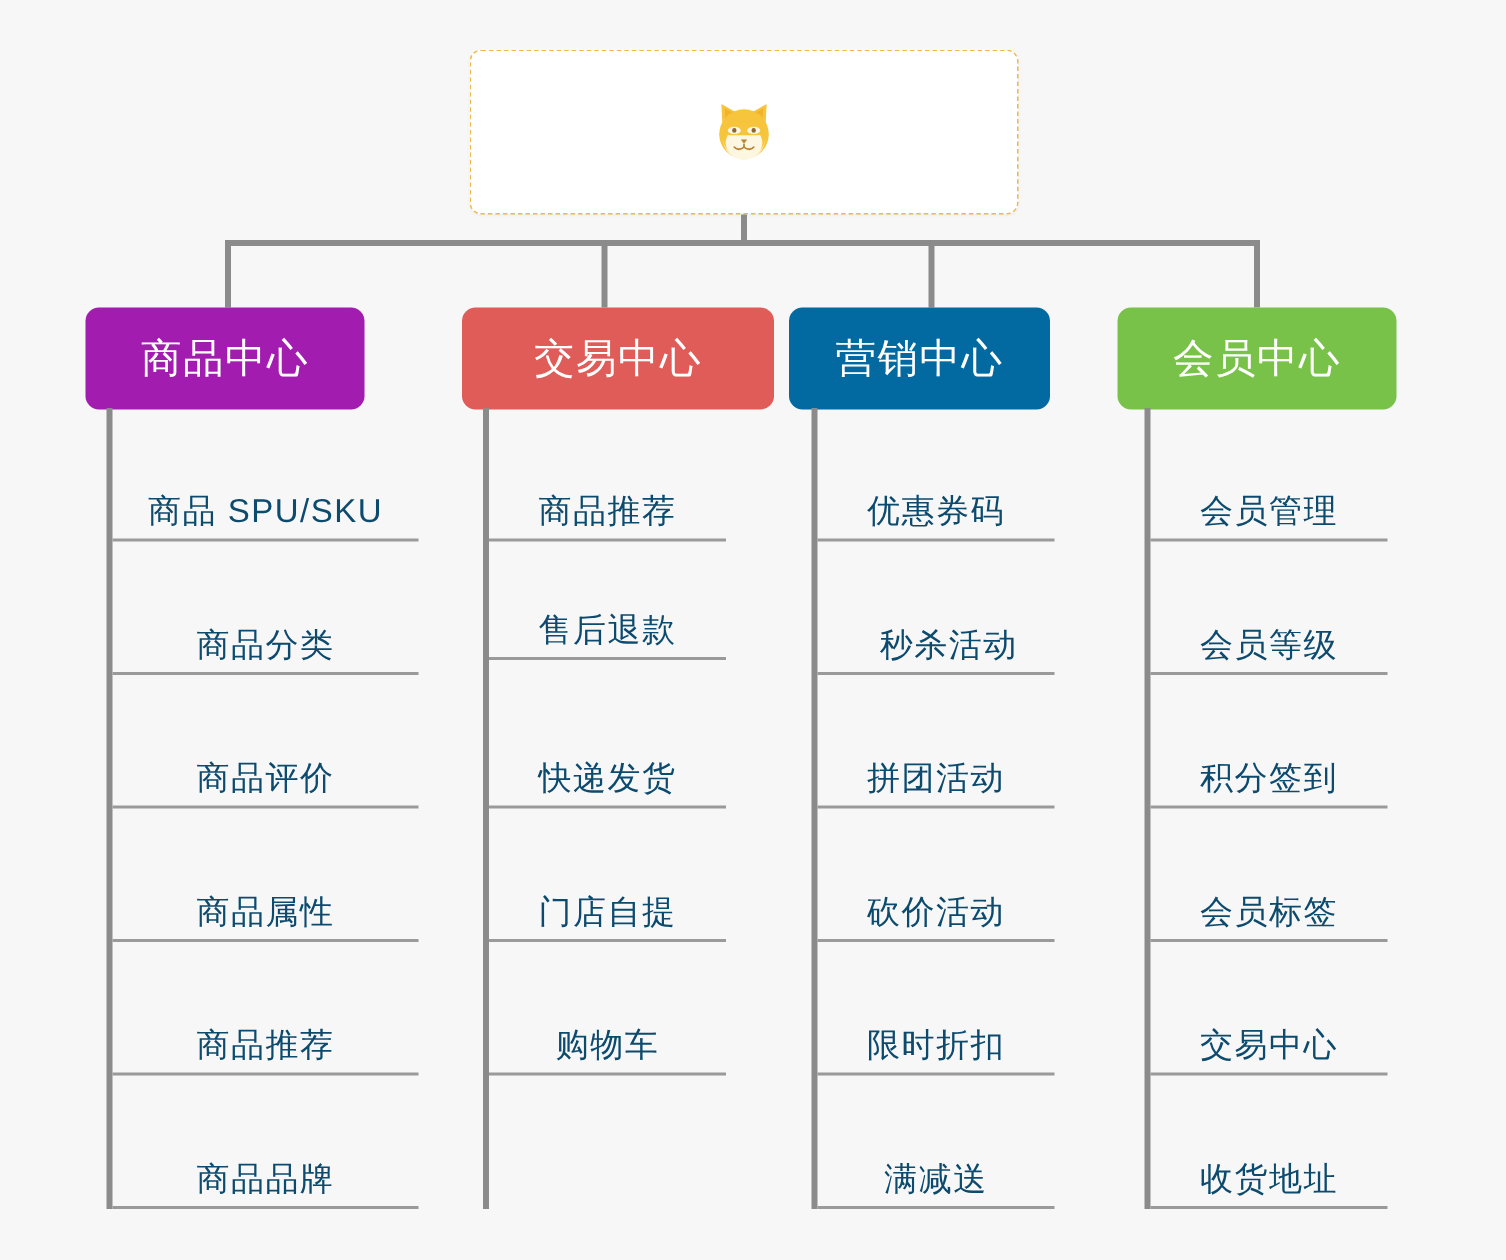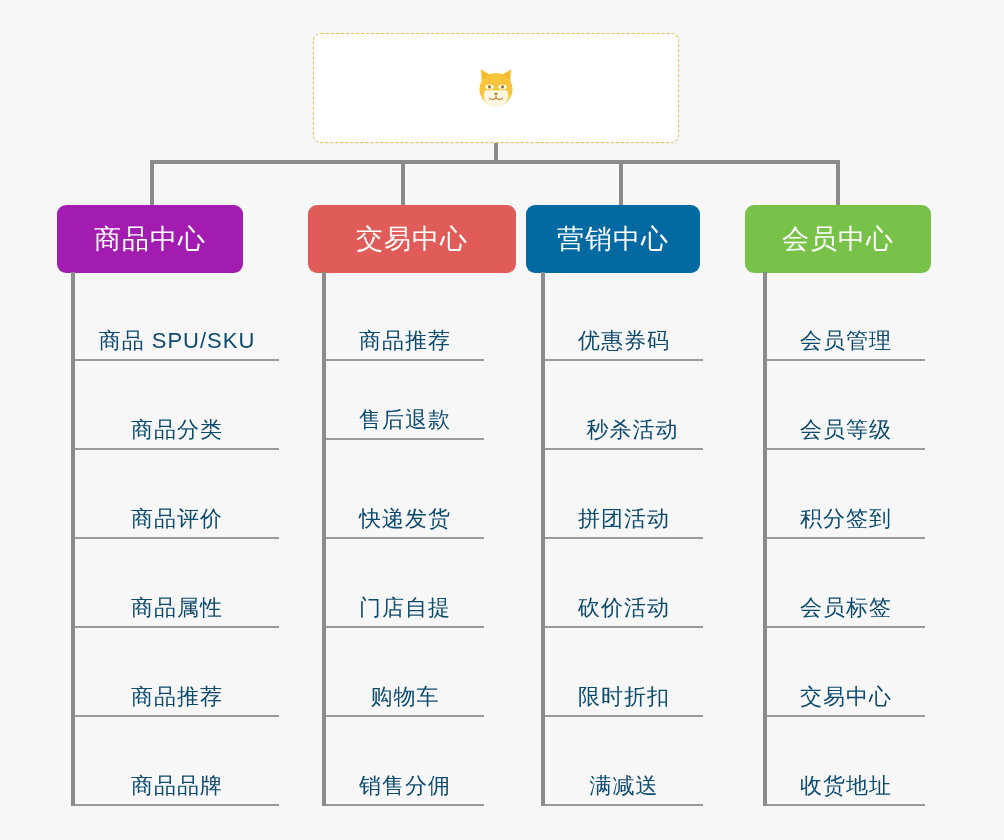--- a/index.html
+++ b/index.html
@@ -156,23 +156,20 @@
         </div>
         <div class="leaf-item" style="top: 178px; width: 158px;">
           <span class="leaf-label">快递发货</span>
         </div>
         <div class="leaf-item" style="top: 267px; width: 158px;">
           <span class="leaf-label">门店自提</span>
         </div>
         <div class="leaf-item" style="top: 356px; width: 158px;">
           <span class="leaf-label">购物车</span>
         </div>
-        <div class="leaf-item" style="top: 445px; width: 158px;">
-          <span class="leaf-label">销售分佣</span>
-        </div>
       </div>
       <div class="branch-box" style="left: 526px; top: 205px; width: 174px; background: #0369a1;">
         <span>营销中心</span>
       </div>
       <div class="leaf-col" style="left: 541px; width: 162px; height: 534px;">
         <div class="spine" style="height: 534px;"></div>
         <div class="leaf-item" style="top: 0px; width: 158px;">
           <span class="leaf-label">优惠券码</span>
         </div>
         <div class="leaf-item" style="top: 89px; width: 158px; padding-left: 17px;">

